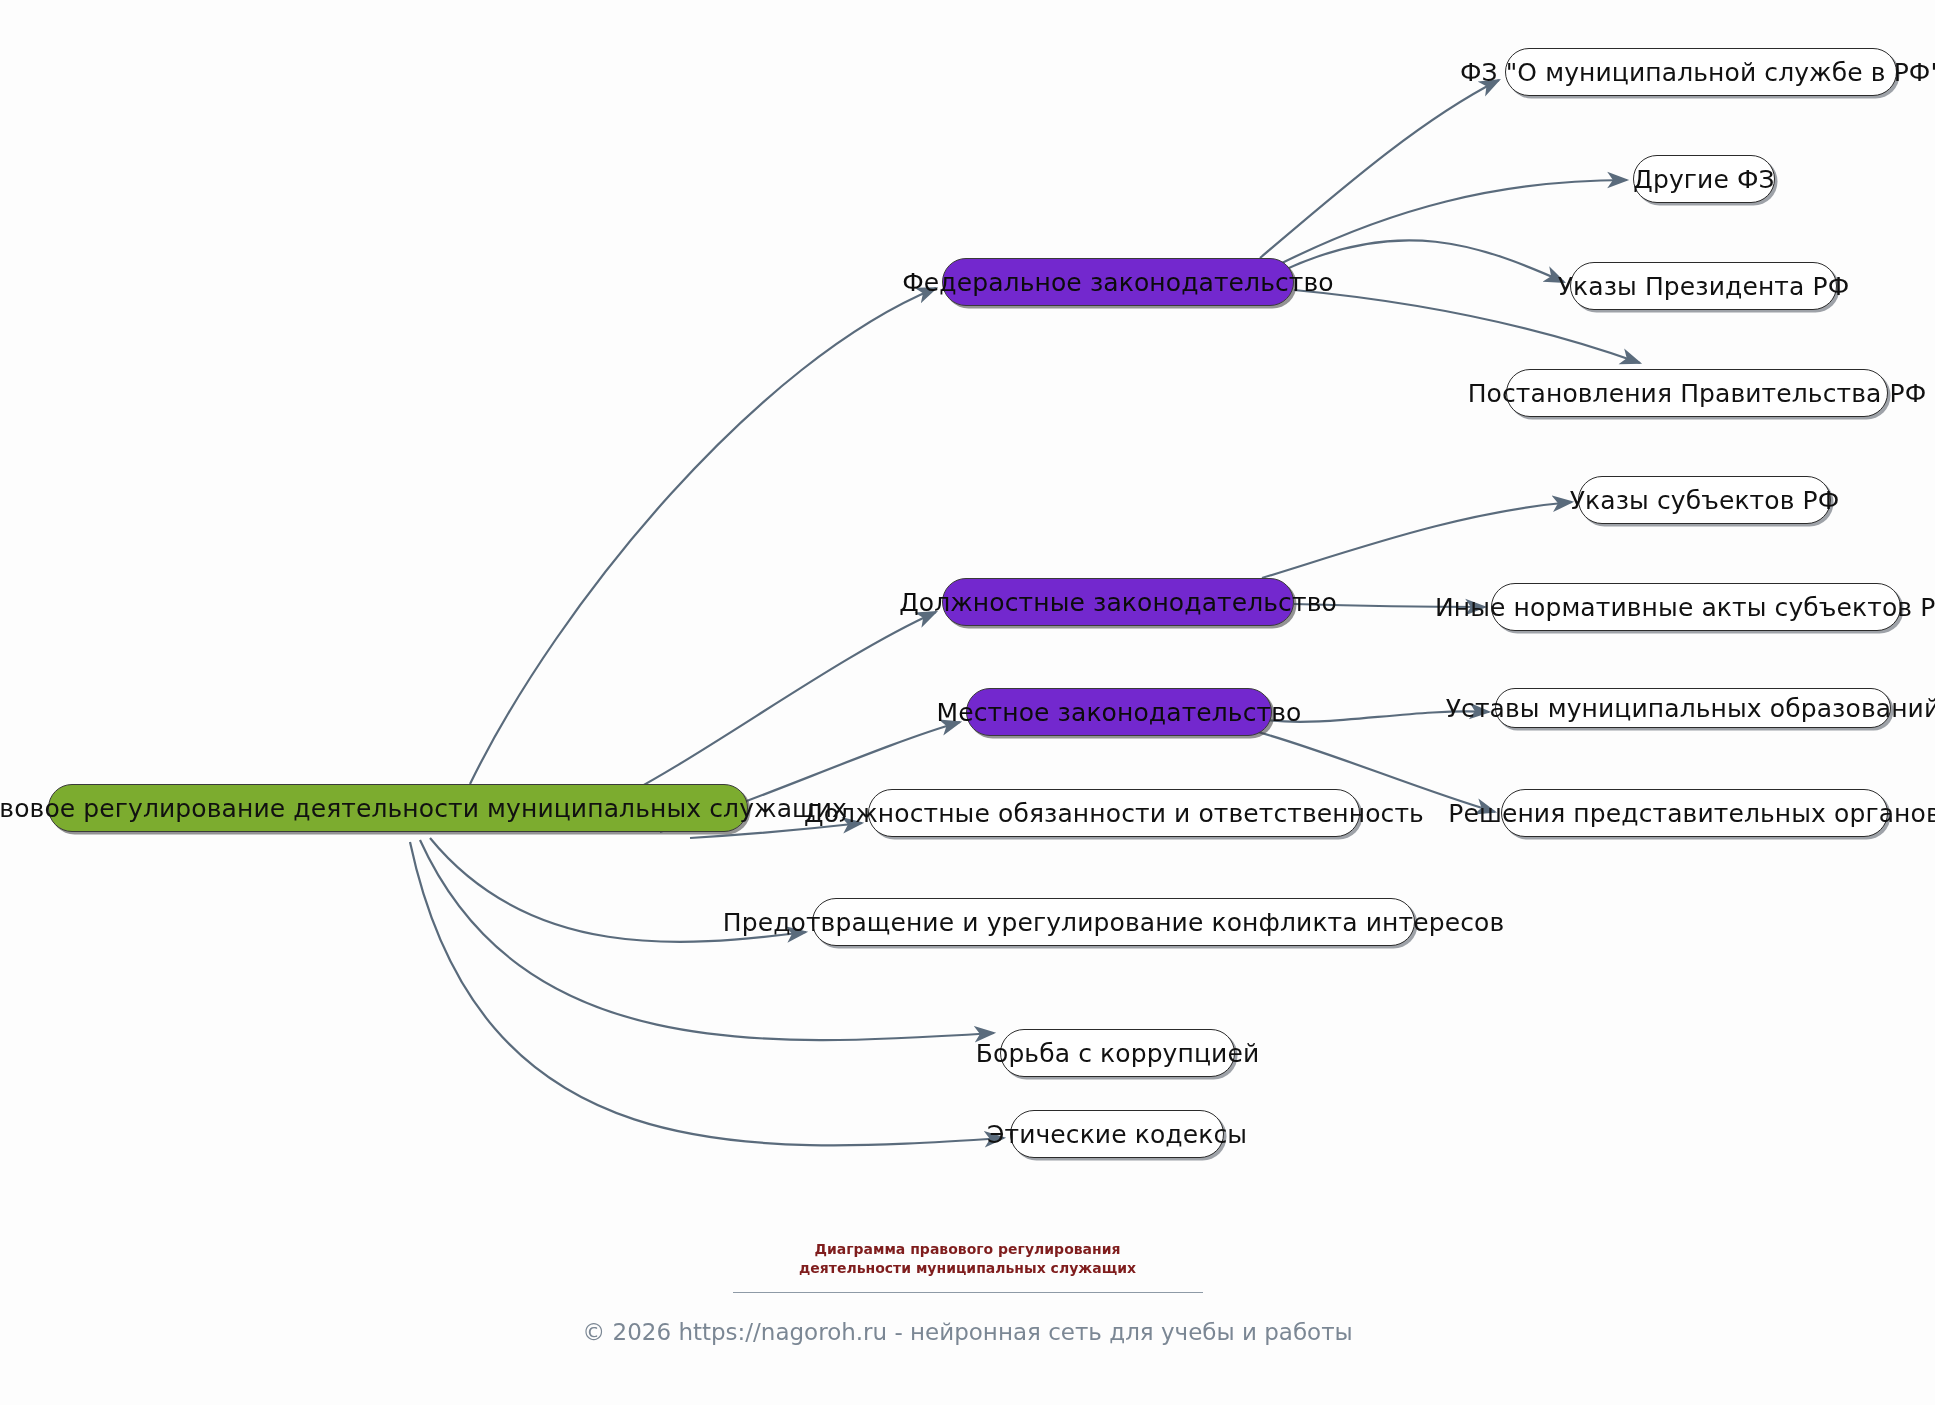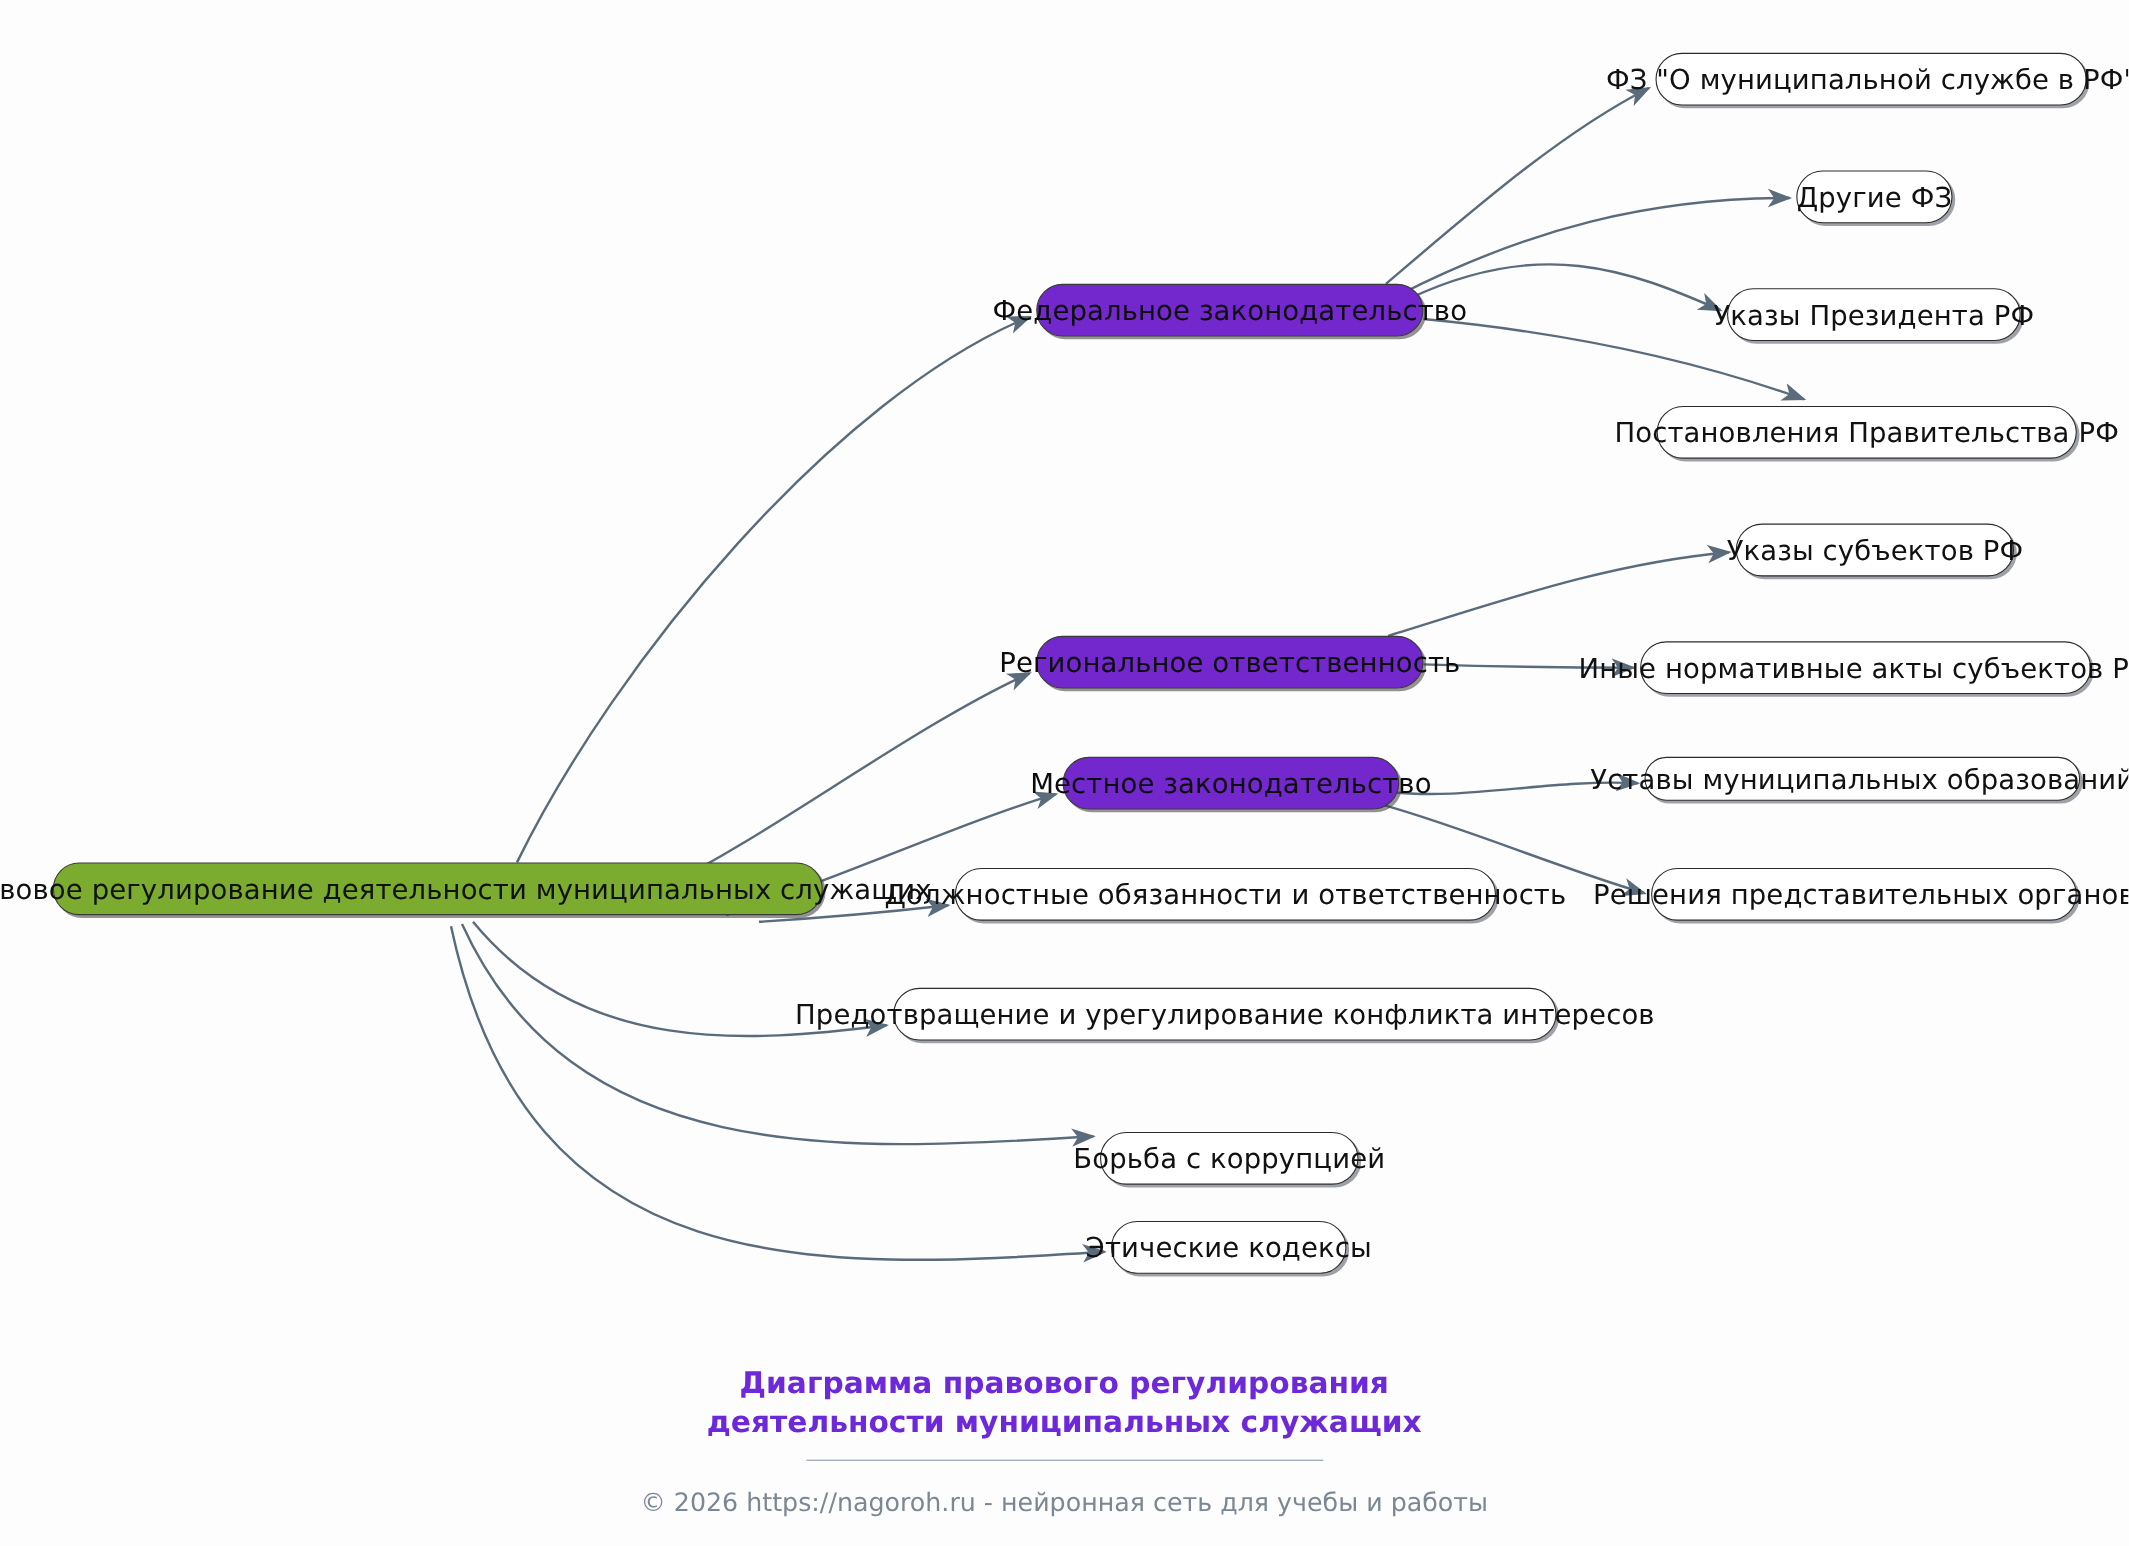--- a/index.html
+++ b/index.html
@@ -64,23 +64,23 @@
     color: #111111;
     font-size: 25px;
   }
   #footer {
     position: absolute;
     left: 0;
     width: 1935px;
     text-align: center;
   }
   .footer-title {
-    color: #6d28d9;
+    color: #7f1d1d;
     font-weight: bold;
-    font-size: 27px;
+    font-size: 14px;
     line-height: 1.35;
   }
   .footer-rule {
     width: 470px;
     height: 1px;
     background: #8e9aa6;
     margin: 14px auto 0 auto;
   }
   .footer-credit {
     margin-top: 26px;
@@ -142,21 +142,21 @@
     <span class="node-label">Другие ФЗ</span>
   </div>
   <div class="node leaf" style="left:1570px; top:262px; width:267px; height:48px;">
     <span class="node-label">Указы Президента РФ</span>
   </div>
   <div class="node leaf" style="left:1506px; top:369px; width:382px; height:48px;">
     <span class="node-label">Постановления Правительства РФ</span>
   </div>
 
   <div class="node branch" style="left:942px; top:578px; width:352px; height:48px;">
-    <span class="node-label">Региональное ответственность</span>
+    <span class="node-label">Должностные законодательство</span>
   </div>
   <div class="node leaf" style="left:1578px; top:476px; width:253px; height:48px;">
     <span class="node-label">Указы субъектов РФ</span>
   </div>
   <div class="node leaf" style="left:1491px; top:583px; width:410px; height:48px;">
     <span class="node-label">Иные нормативные акты субъектов РФ</span>
   </div>
 
   <div class="node branch" style="left:966px; top:688px; width:306px; height:48px;">
     <span class="node-label">Местное законодательство</span>

